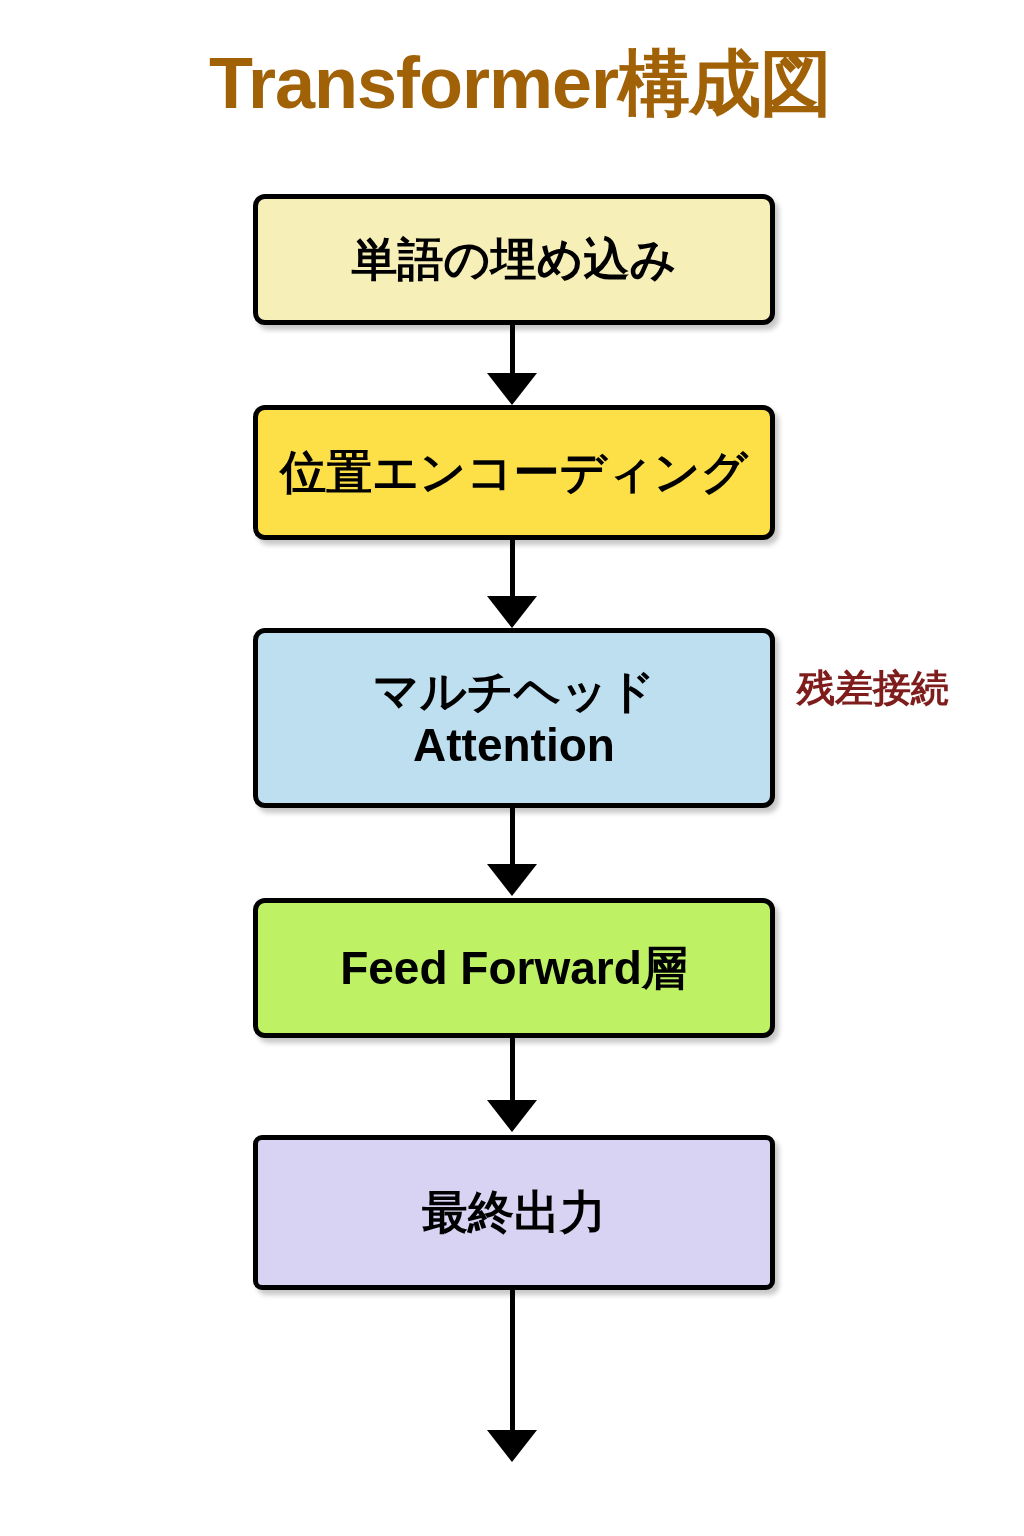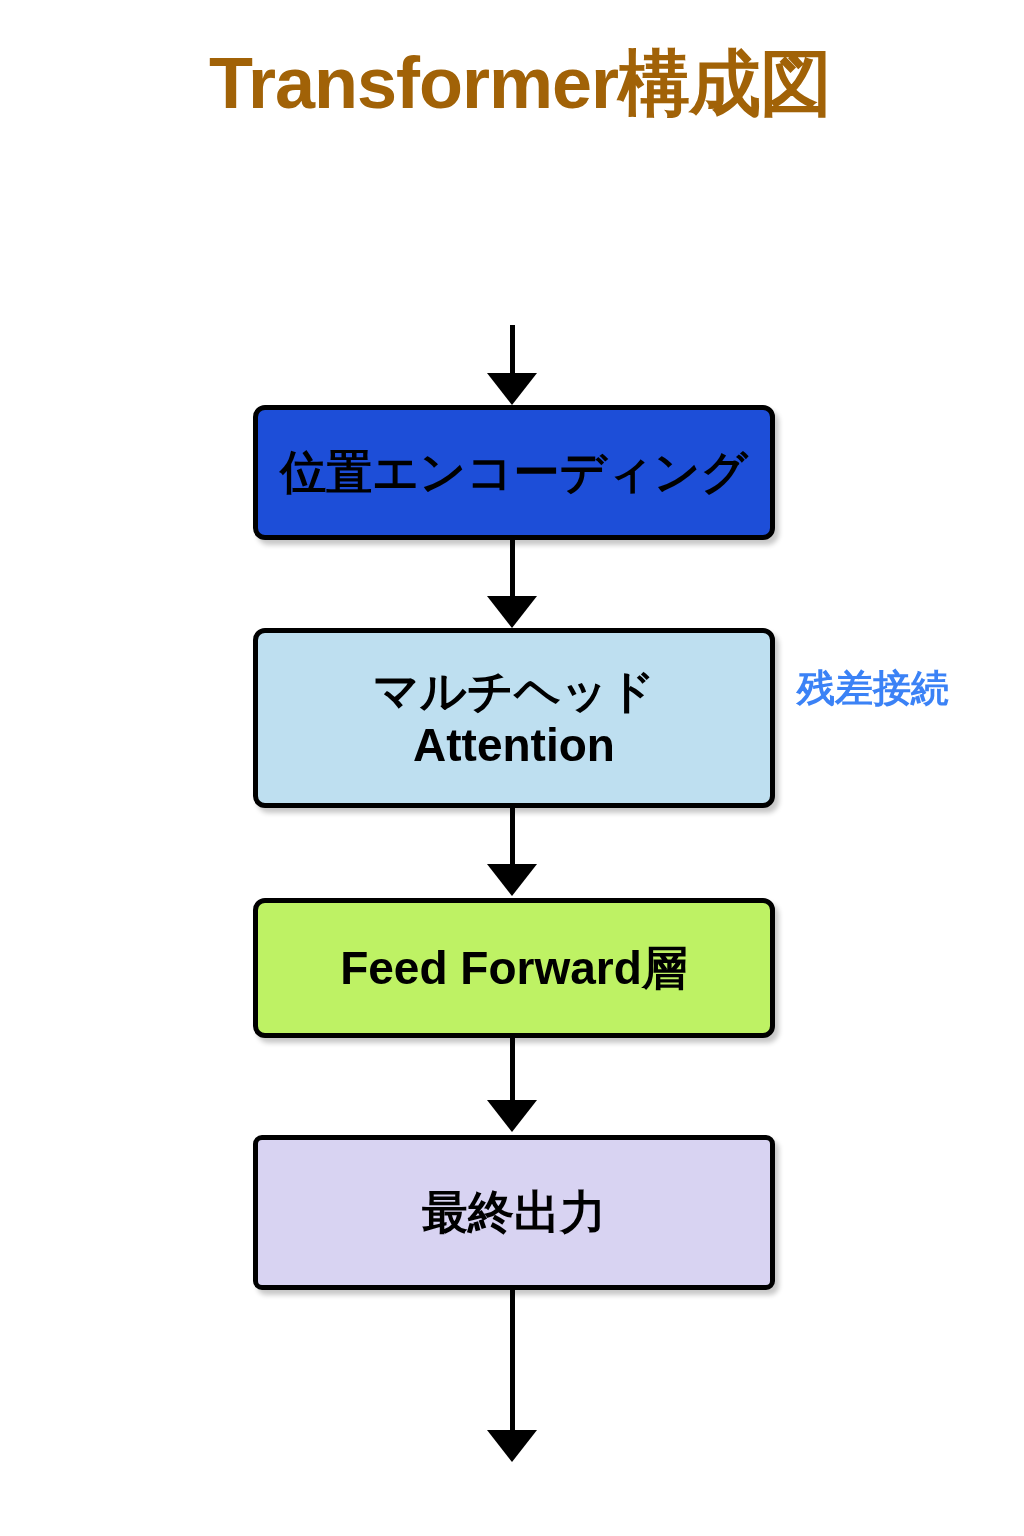--- a/index.html
+++ b/index.html
@@ -104,38 +104,41 @@
   #arrow-4 .conn-line { top: 1290px; height: 142px; }
   #arrow-4 .conn-head { top: 1430px; }
 
   
   .side-note {
     position: absolute;
     left: 797px;
     top: 663px;
     font-size: 38px;
     font-weight: bold;
-    color: #3b82f6;
+    color: #7f1d1d;
     white-space: nowrap;
   }
 </style>
 </head>
 <body>
 
 <div id="diagram-root">
 
   <div class="title">Transformer構成図</div>
 
+  <div class="node" id="node-0" style="background:#F7EFB8;">
+    <span class="node-label">単語の埋め込み</span>
+  </div>
 
   <div class="connector" id="arrow-0">
     <div class="conn-line"></div>
     <div class="conn-head"></div>
   </div>
 
-  <div class="node" id="node-1" style="background:#1d4ed8;">
+  <div class="node" id="node-1" style="background:#fde047;">
     <span class="node-label">位置エンコーディング</span>
   </div>
 
   <div class="connector" id="arrow-1">
     <div class="conn-line"></div>
     <div class="conn-head"></div>
   </div>
 
   <div class="node" id="node-2" style="background:#BEDFF0;">
     <span class="node-label">マルチヘッド

